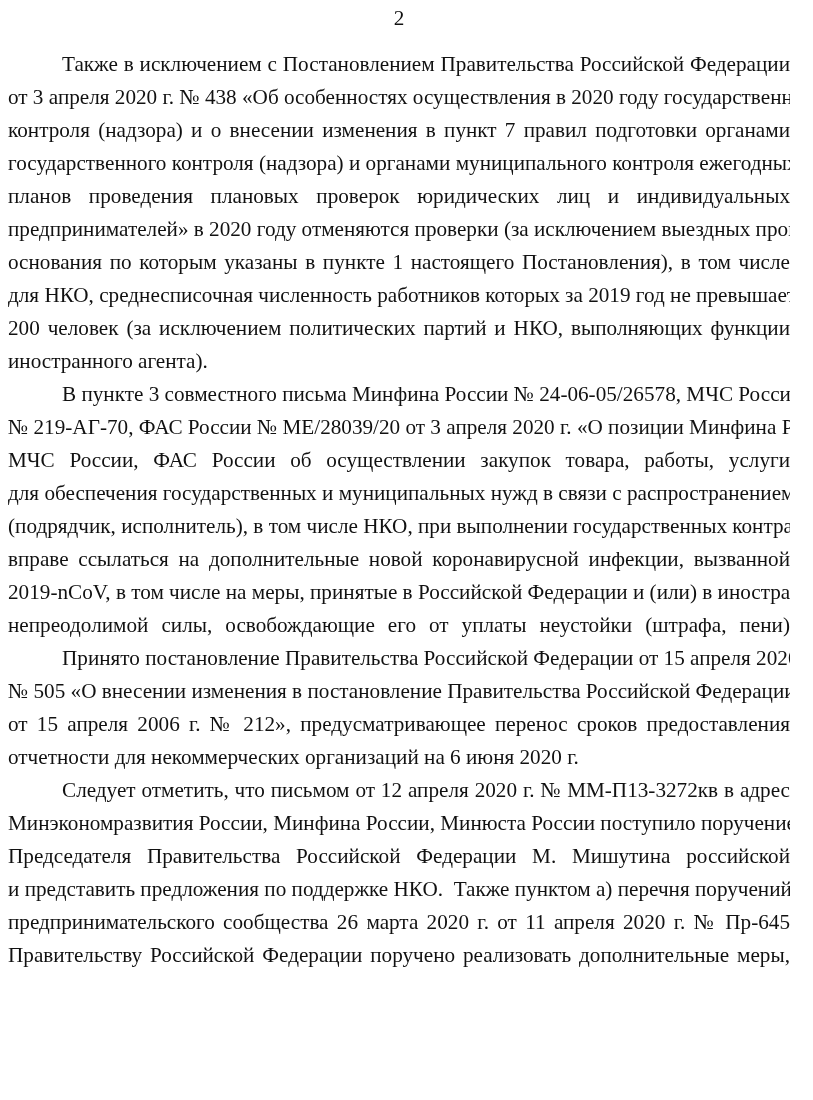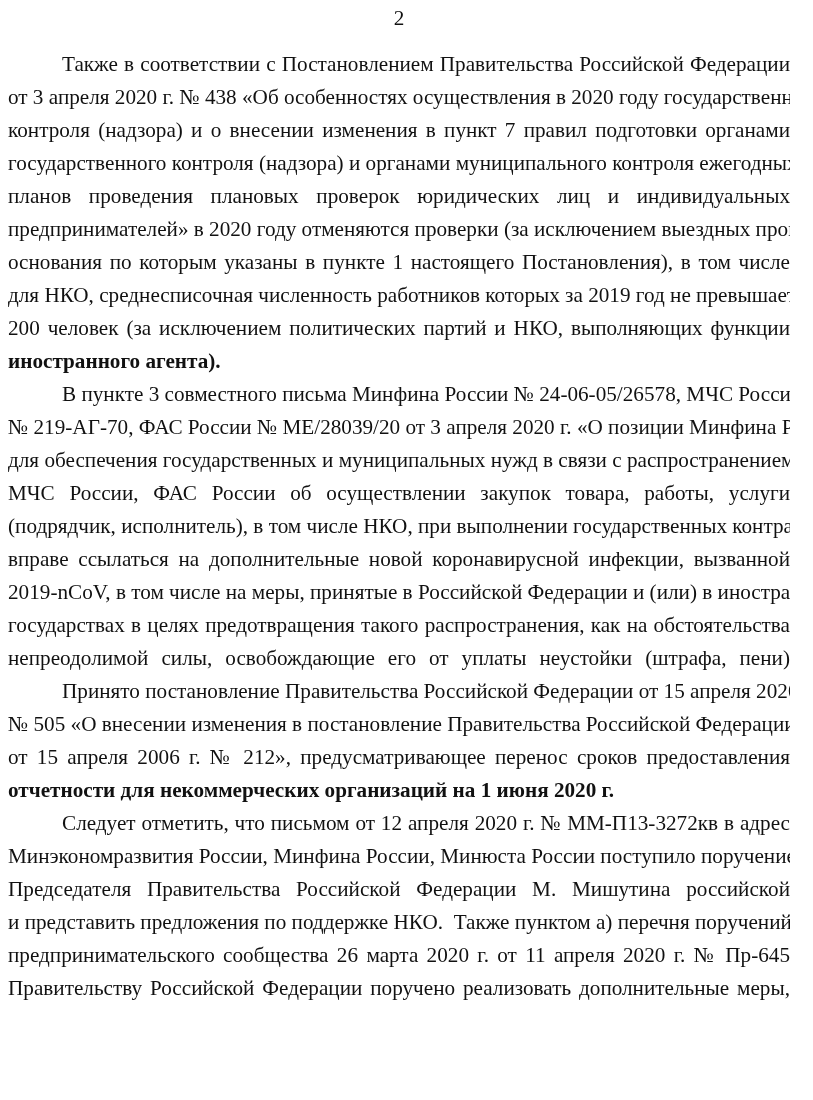--- a/index.html
+++ b/index.html
@@ -42,57 +42,55 @@
     text-align-last: justify;
     height: 33px;
     overflow: hidden;
     white-space: nowrap;
   }
   .line.first {
     text-indent: 54px;
   }
   .line.last {
     text-align-last: left;
-    font-weight: bold;
   }
 </style>
 </head>
 <body>
 
 <div class="page" style="background: rgb(255, 255, 255); color: rgb(17, 17, 17);">
   <div class="page-number">2</div>
   <div class="text-body" id="text-body">
       <div class="paragraph">
-        <div class="line first">Также в соответствии с Постановлением Правительства Российской Федерации</div>
+        <div class="line first">Также в исключением с Постановлением Правительства Российской Федерации</div>
         <div class="line">от 3 апреля 2020 г. № 438 «Об особенностях осуществления в 2020 году государственного</div>
         <div class="line">контроля (надзора) и о внесении изменения в пункт 7 правил подготовки органами</div>
         <div class="line">государственного контроля (надзора) и органами муниципального контроля ежегодных</div>
         <div class="line">планов проведения плановых проверок юридических лиц и индивидуальных</div>
         <div class="line">предпринимателей» в 2020 году отменяются проверки (за исключением выездных проверок,</div>
         <div class="line">основания по которым указаны в пункте 1 настоящего Постановления), в том числе</div>
         <div class="line">для НКО, среднесписочная численность работников которых за 2019 год не превышает</div>
         <div class="line">200 человек (за исключением политических партий и НКО, выполняющих функции</div>
         <div class="line last">иностранного агента).</div>
       </div>
       <div class="paragraph">
         <div class="line first">В пункте 3 совместного письма Минфина России № 24-06-05/26578, МЧС России</div>
         <div class="line">№ 219-АГ-70, ФАС России № МЕ/28039/20 от 3 апреля 2020 г. «О позиции Минфина России,</div>
+        <div class="line">МЧС России, ФАС России об осуществлении закупок товара, работы, услуги</div>
         <div class="line">для обеспечения государственных и муниципальных нужд в связи с распространением</div>
-        <div class="line">МЧС России, ФАС России об осуществлении закупок товара, работы, услуги</div>
         <div class="line">(подрядчик, исполнитель), в том числе НКО, при выполнении государственных контрактов</div>
         <div class="line">вправе ссылаться на дополнительные новой коронавирусной инфекции, вызванной</div>
         <div class="line">2019-nCoV, в том числе на меры, принятые в Российской Федерации и (или) в иностранных</div>
-        <div class="line">государствах в целях предотвращения такого распространения, как на обстоятельства</div>
         <div class="line">непреодолимой силы, освобождающие его от уплаты неустойки (штрафа, пени)</div>
       </div>
       <div class="paragraph">
         <div class="line first">Принято постановление Правительства Российской Федерации от 15 апреля 2020 г.</div>
         <div class="line">№ 505 «О внесении изменения в постановление Правительства Российской Федерации</div>
         <div class="line">от 15 апреля 2006 г. № 212», предусматривающее перенос сроков предоставления</div>
-        <div class="line last">отчетности для некоммерческих организаций на 1 июня 2020 г.</div>
+        <div class="line last">отчетности для некоммерческих организаций на 6 июня 2020 г.</div>
       </div>
       <div class="paragraph">
         <div class="line first">Следует отметить, что письмом от 12 апреля 2020 г. № ММ-П13-3272кв в адрес</div>
         <div class="line">Минэкономразвития России, Минфина России, Минюста России поступило поручение</div>
         <div class="line">Председателя Правительства Российской Федерации М. Мишутина российской</div>
         <div class="line">и представить предложения по поддержке НКО.&nbsp; Также пунктом а) перечня поручений</div>
         <div class="line">предпринимательского сообщества 26 марта 2020 г. от 11 апреля 2020 г. № Пр-645</div>
         <div class="line">Правительству Российской Федерации поручено реализовать дополнительные меры,</div>
       </div>
     </div>

